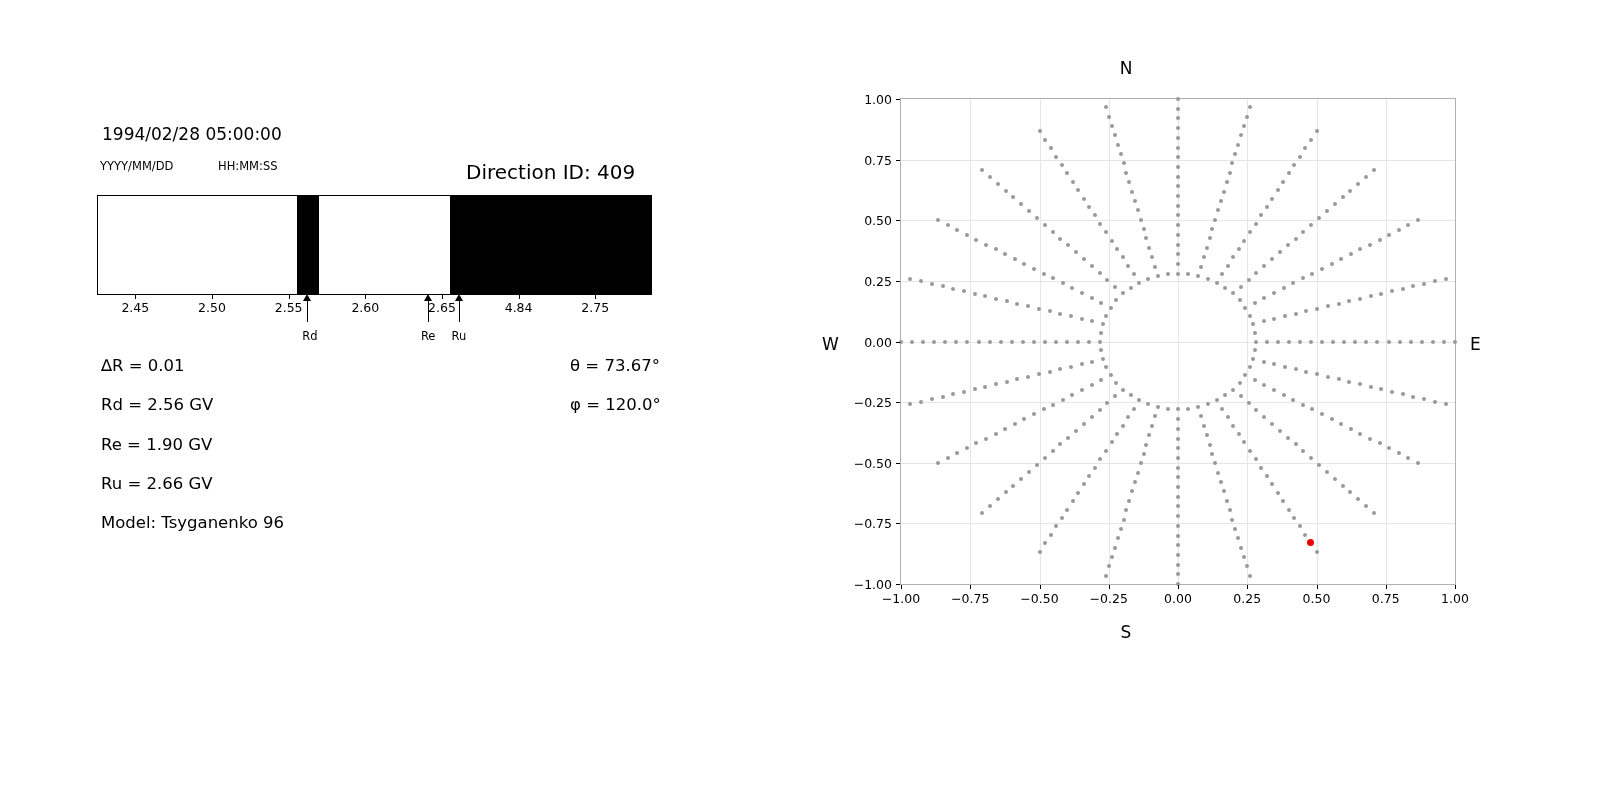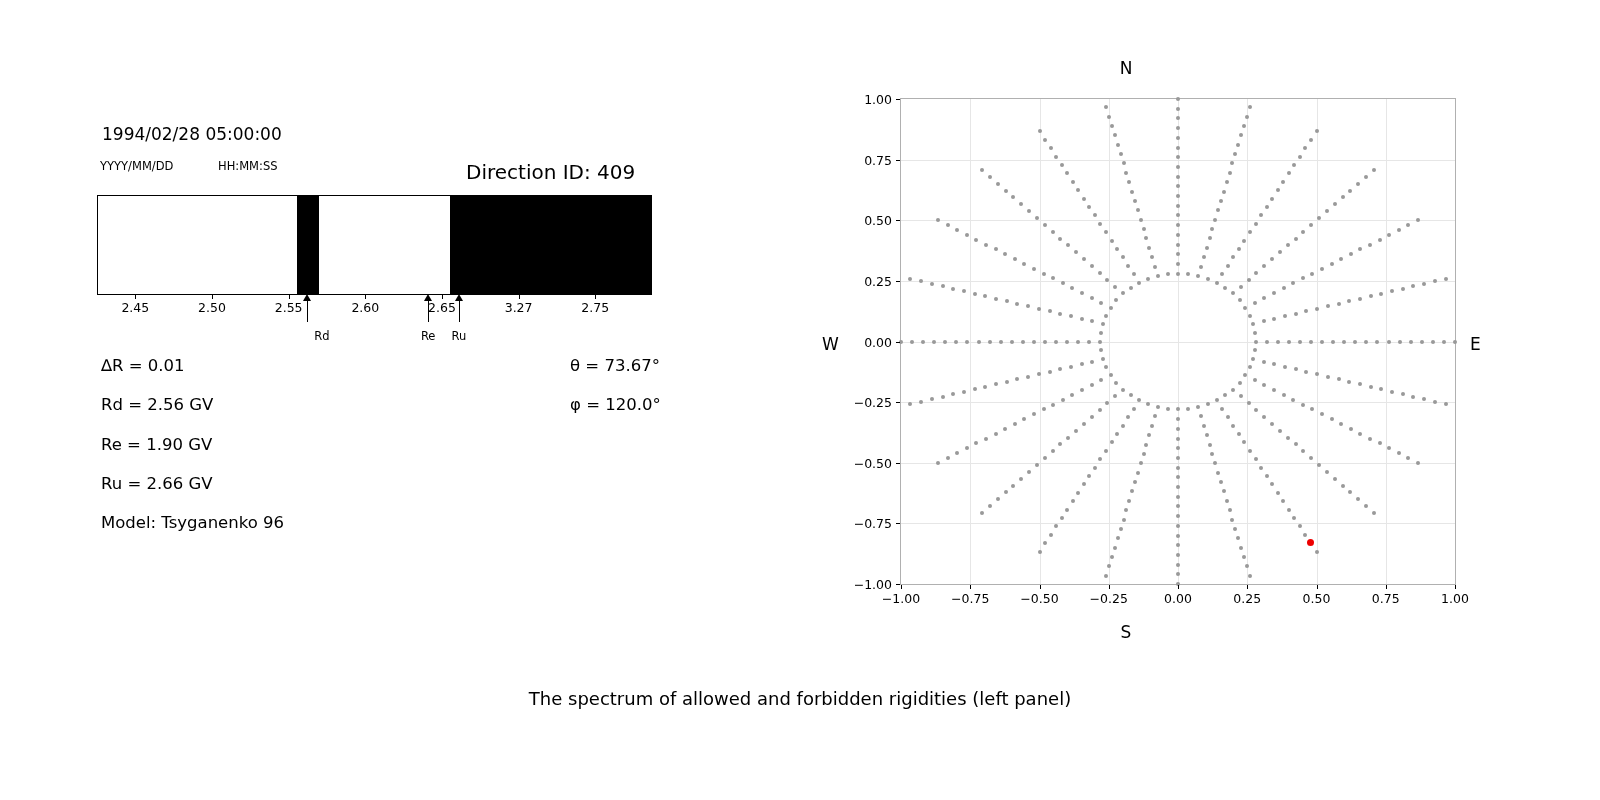--- a/index.html
+++ b/index.html
@@ -242,28 +242,28 @@
         <div class="tick-label" style="left: 38.3287px;">2.45</div>
         <div class="tick" style="left: 114.986px;"></div>
         <div class="tick-label" style="left: 114.986px;">2.50</div>
         <div class="tick" style="left: 191.644px;"></div>
         <div class="tick-label" style="left: 191.644px;">2.55</div>
         <div class="tick" style="left: 268.301px;"></div>
         <div class="tick-label" style="left: 268.301px;">2.60</div>
         <div class="tick" style="left: 344.959px;"></div>
         <div class="tick-label" style="left: 344.959px;">2.65</div>
         <div class="tick" style="left: 421.616px;"></div>
-        <div class="tick-label" style="left: 421.616px;">3.27</div>
+        <div class="tick-label" style="left: 421.616px;">4.84</div>
         <div class="tick" style="left: 498.273px;"></div>
         <div class="tick-label" style="left: 498.273px;">2.75</div>
         <div class="marker-arrow" style="left: 205.041px; top: -1px;">
           <div class="head"></div>
           <div class="shaft"></div>
         </div>
-        <div class="marker-label" style="left: 225px; top: 34px;">Rd</div>
+        <div class="marker-label" style="left: 213px; top: 34px;">Rd</div>
         <div class="marker-arrow" style="left: 326.16px; top: -1px;">
           <div class="head"></div>
           <div class="shaft"></div>
         </div>
         <div class="marker-label" style="left: 331.16px; top: 34px;">Re</div>
         <div class="marker-arrow" style="left: 356.823px; top: -1px;">
           <div class="head"></div>
           <div class="shaft"></div>
         </div>
         <div class="marker-label" style="left: 361.823px; top: 34px;">Ru</div>
@@ -814,15 +814,14 @@
         <div class="ax-tick-mark" style="left: 136px; top: 280.875px; width: 4px; height: 1px;"></div>
         <div class="ax-tick-label ax-y-label" style="left: 82px; width: 50px; top: 220.25px;">0.50</div>
         <div class="ax-tick-mark" style="left: 136px; top: 220.25px; width: 4px; height: 1px;"></div>
         <div class="ax-tick-label ax-y-label" style="left: 82px; width: 50px; top: 159.625px;">0.75</div>
         <div class="ax-tick-mark" style="left: 136px; top: 159.625px; width: 4px; height: 1px;"></div>
         <div class="ax-tick-label ax-y-label" style="left: 82px; width: 50px; top: 99px;">1.00</div>
         <div class="ax-tick-mark" style="left: 136px; top: 99px; width: 4px; height: 1px;"></div>
       </div>
   </div>
 
-  <div class="caption caption-1">The spectrum of allowed and forbidden rigidities (left panel)</div>
 
 </div>
 
 </body></html>

